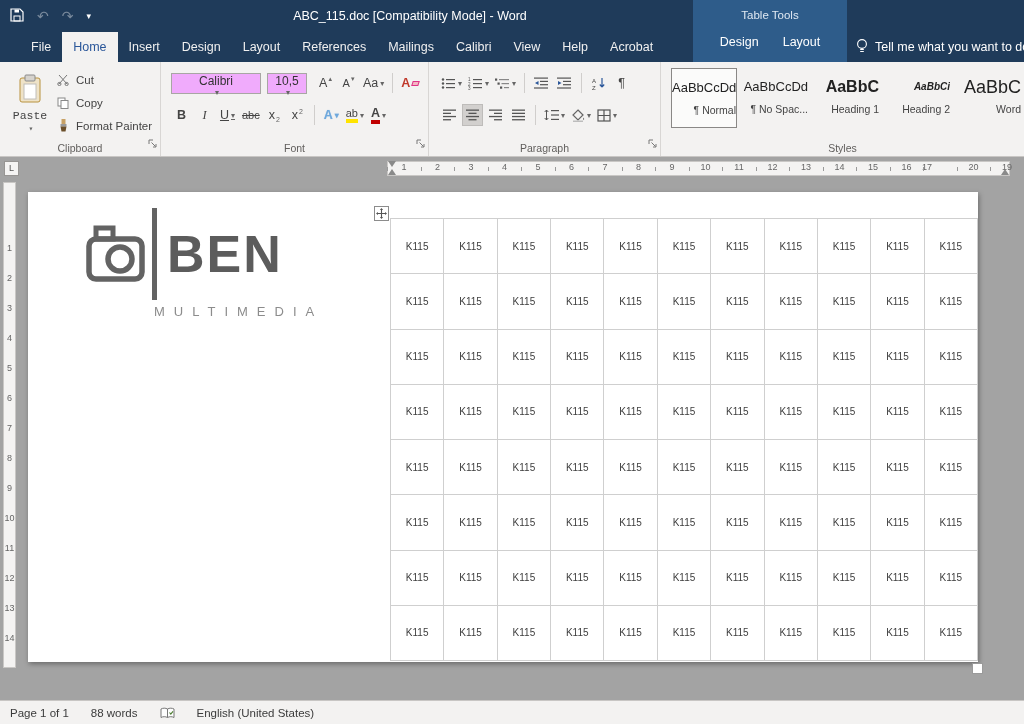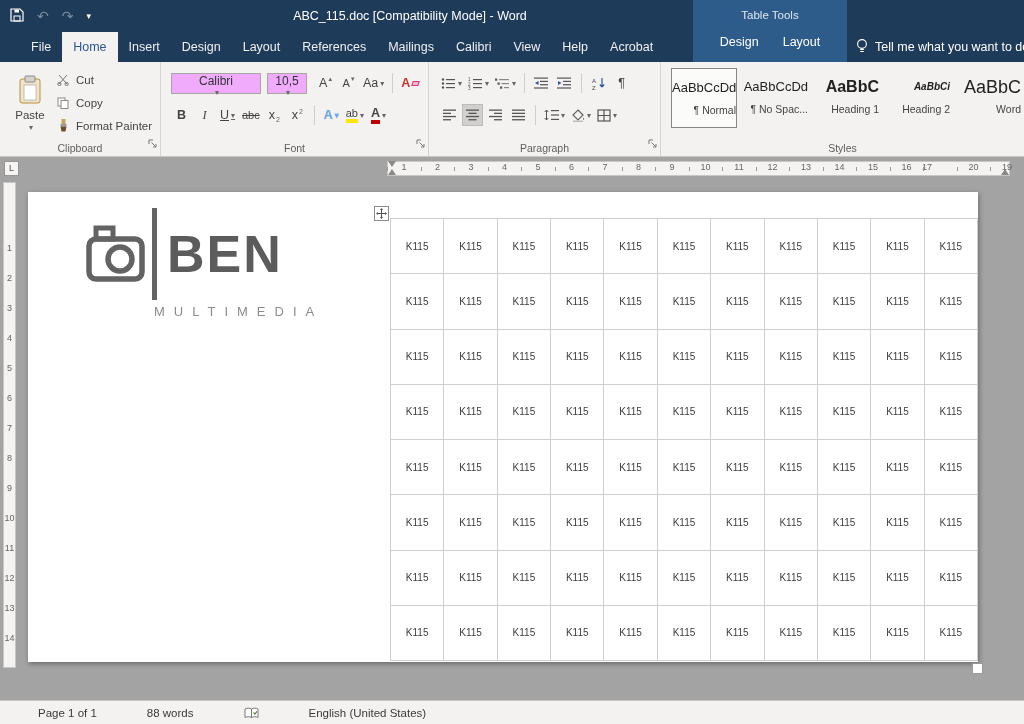--- a/index.html
+++ b/index.html
@@ -26,21 +26,21 @@
   
   .ribbon{position:absolute;top:62px;left:0;width:100%;height:95px;background:#f3f2f1;border-bottom:1px solid #c8c6c4;display:flex;}
   .group{position:relative;height:100%;border-right:1px solid #d8d6d4;flex:none;}
   .group-label{position:absolute;bottom:2px;left:0;right:0;text-align:center;font-size:10.5px;color:#605e5c;}
   .launcher{position:absolute;right:3px;bottom:4px;}
   .g-clipboard{width:161px;}
   .g-font{width:268px;}
   .g-paragraph{width:232px;}
   .g-styles{width:363px;border-right:none;}
 
-  .paste-btn{position:absolute;left:8px;top:6px;width:44px;height:70px;display:flex;flex-direction:column;align-items:center;justify-content:center;gap:2px;color:#444;font-size:11.5px;}
+  .paste-btn{position:absolute;left:8px;top:6px;width:44px;height:70px;display:flex;flex-direction:column;align-items:center;justify-content:center;gap:2px;color:#444;font-size:11.5px;font-family:Liberation Mono, monospace;}
   .clip-col{position:absolute;left:56px;top:8px;display:flex;flex-direction:column;gap:4px;text-align:right;}
   .small-btn{display:flex;align-items:center;gap:6px;font-size:11.5px;color:#444;height:19px;white-space:nowrap;}
   .small-btn .ic{width:14px;display:inline-flex;justify-content:center;}
 
   .frow{position:absolute;left:10px;display:flex;align-items:center;gap:2px;}
   .frow1{top:10px;}
   .frow2{top:42px;}
   .combo{display:flex;align-items:center;justify-content:space-between;background:#f0abfc;border:1px solid #a8a6a4;padding:0 4px;font-size:12px;color:#333;height:21px;flex-direction:column;}
   .font-name{width:90px;margin-right:4px;}
   .font-size{width:40px;margin-right:6px;}
@@ -90,21 +90,21 @@
   .logo-bar{width:5px;height:92px;background:#636363;margin:0 10px 0 6px;}
   .logo-text{font-size:52px;font-weight:700;color:#5c5c5c;letter-spacing:2px;line-height:1;}
   .logo-sub{margin-top:4px;margin-left:70px;font-size:13px;color:#8c8c8c;letter-spacing:9px;white-space:nowrap;}
   .doc-table{position:absolute;left:362px;top:26px;width:588px;display:grid;grid-template-columns:repeat(11,1fr);grid-auto-rows:55.25px;border-top:1px solid #cfcfcf;border-left:1px solid #cfcfcf;}
   .tcell{border-right:1px solid #cfcfcf;border-bottom:1px solid #cfcfcf;display:flex;align-items:center;justify-content:center;font-size:10px;color:#3d3d3d;}
   .move-handle{position:absolute;left:374px;top:49px;width:15px;height:15px;background:#fff;border:1px solid #8c8c8c;display:flex;align-items:center;justify-content:center;}
   .resize-handle{position:absolute;left:972px;top:506px;width:11px;height:11px;background:#fff;border:1px solid #9a9a9a;}
 
   
   .statusbar{position:absolute;left:0;top:700px;width:100%;height:24px;background:#f3f2f1;border-top:1px solid #c8c6c4;display:flex;align-items:center;gap:22px;padding-left:10px;font-size:11.5px;color:#3b3b3b;}
-  .status-item{display:flex;align-items:center;gap:5px;white-space:nowrap;margin-left:28px;}
+  .status-item{display:flex;align-items:center;gap:5px;white-space:nowrap;}
 </style>
 </head>
 <body>
 
 <div class="app">
 
   <div class="chrome">
     <div class="context-block">
       <div class="context-title">Table Tools</div>
       <div class="context-tabs">

